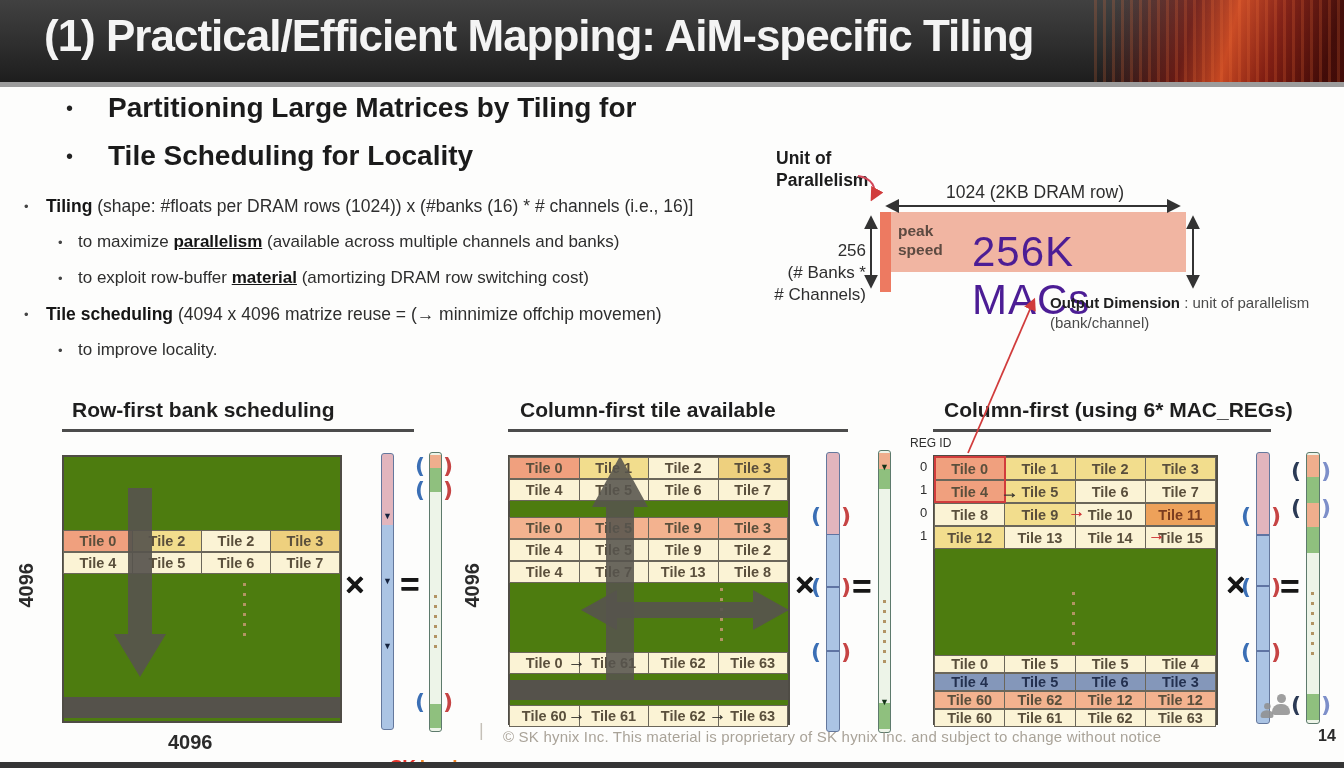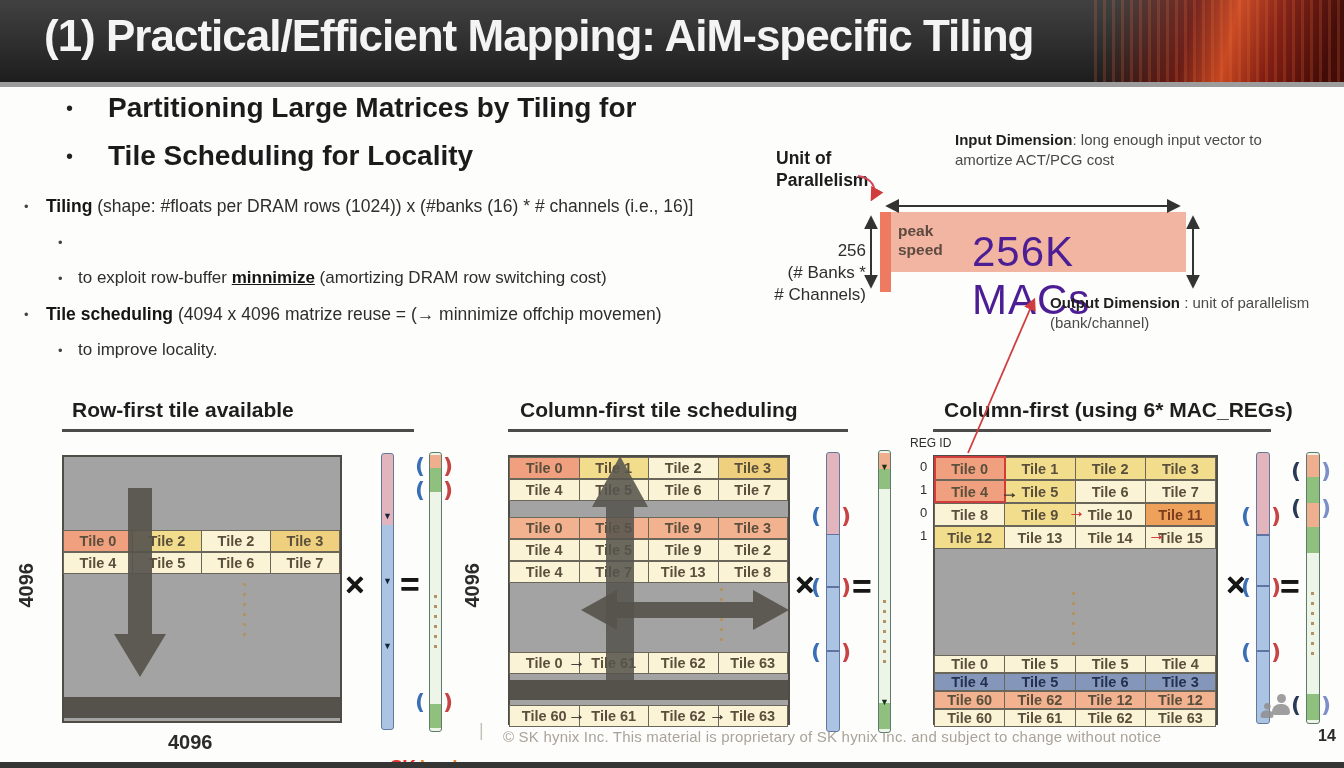--- a/index.html
+++ b/index.html
@@ -30,21 +30,21 @@
   .dram-label{position:absolute;left:905px;top:182px;width:260px;text-align:center;font-size:17.5px;color:#2e2e2e;}
   .mac-box{position:absolute;left:880px;top:212px;width:306px;height:60px;background:#f1b5a2;}
   .mac-strip{position:absolute;left:0;top:0;width:11px;height:80px;background:#ed7a61;}
   .peak{position:absolute;left:18px;top:9px;font-size:15.5px;font-weight:bold;color:#5d4a41;line-height:1.25;}
   .macs{position:absolute;left:92px;top:16px;font-size:42px;color:#4c1d95;letter-spacing:1px;}
   .banks-label{position:absolute;left:752px;top:240px;width:114px;text-align:right;font-size:17px;color:#2e2e2e;line-height:1.3;}
   
   .sec-title{position:absolute;font-size:21px;font-weight:bold;color:#1e1e1e;white-space:nowrap;}
   .sec-rule{position:absolute;height:2.5px;background:#4c4c4c;}
   
-  .matrix{position:absolute;background:#a3a3a3;border:2px solid #4f4c45;box-sizing:border-box;padding-left:16px;}
+  .matrix{position:absolute;background:#4d7c0f;border:2px solid #4f4c45;box-sizing:border-box;padding-left:16px;}
   .trow{position:absolute;left:0;right:0;display:flex;}
   .tcell{flex:1;display:flex;align-items:center;justify-content:center;border:1px solid #6b665a;
          margin-left:-1px;font-size:14.5px;font-weight:600;color:#5a4f3c;white-space:nowrap;box-sizing:border-box;}
   .tc-cream{background:#fbf3d5;}
   .tc-yellow{background:#f2dd8d;}
   .tc-yellow2{background:#eed07e;}
   .tc-salmon{background:#f0a07e;}
   .tc-salmon2{background:#f3b28f;}
   .tc-orange{background:#eda15a;color:#7b3c20;}
   .tc-blue{background:#8497ba;color:#23304f;}
@@ -90,55 +90,56 @@
 
   <span class="bdot" style="left:66px;top:97px">•</span>
   <div class="bmain" style="left:108px;top:92px">Partitioning Large Matrices by Tiling for</div>
   <span class="bdot" style="left:66px;top:145px">•</span>
   <div class="bmain" style="left:108px;top:140px">Tile Scheduling for Locality</div>
 
   <span class="bdot small" style="left:24px;top:199px">•</span>
   <div class="btext" style="left:46px;top:196px"><b>Tiling</b><span> (shape: #floats per DRAM rows (1024)) x (#banks (16) * # channels (i.e., 16)]</span></div>
 
   <span class="bdot small" style="left:58px;top:235px">•</span>
+  <div class="btext" style="left:78px;top:232px;font-size:17px"><span>to maximize </span><span class="ul">parallelism</span><span> (available across multiple channels and banks)</span></div>
 
   <span class="bdot small" style="left:58px;top:271px">•</span>
-  <div class="btext" style="left:78px;top:268px;font-size:17px"><span>to exploit row-buffer </span><span class="ul">minnimize</span><span>  (amortizing DRAM row switching cost)</span></div>
+  <div class="btext" style="left:78px;top:268px;font-size:17px"><span>to exploit row-buffer </span><span class="ul">material</span><span>  (amortizing DRAM row switching cost)</span></div>
 
   <span class="bdot small" style="left:24px;top:307px">•</span>
   <div class="btext" style="left:46px;top:304px"><b>Tile scheduling</b><span> (4094 x 4096 matrize reuse = (→ minnimize offchip movemen)</span></div>
 
   <span class="bdot small" style="left:58px;top:343px">•</span>
   <div class="btext" style="left:78px;top:340px;font-size:17px">to improve locality.</div>
 
   <div class="unit-label">
     <div>Unit of</div>
     <div>Parallelism</div>
   </div>
-  <div class="note" style="left:955px;top:130px;width:340px"><b>Input Dimension</b><span>: long enough input vector to amortize ACT/PCG cost</span></div>
+  <div class="dram-label">1024 (2KB DRAM row)</div>
 
   <div class="mac-box">
     <div class="mac-strip"></div>
     <div class="peak">
       <div>peak</div>
       <div>speed</div>
     </div>
     <div class="macs">256K MACs</div>
   </div>
 
   <div class="banks-label">
     <div>256</div>
     <div>(# Banks *</div>
     <div># Channels)</div>
   </div>
   <div class="note" style="left:1050px;top:293px;width:260px"><b>Output Dimension</b><span> : unit of parallelism (bank/channel)</span></div>
 
-  <div class="sec-title" style="left:72px;top:398px">Row-first tile available</div>
+  <div class="sec-title" style="left:72px;top:398px">Row-first bank scheduling</div>
   <div class="sec-rule" style="left:62px;top:429px;width:352px"></div>
-  <div class="sec-title" style="left:520px;top:398px">Column-first tile scheduling</div>
+  <div class="sec-title" style="left:520px;top:398px">Column-first tile available</div>
   <div class="sec-rule" style="left:508px;top:429px;width:340px"></div>
   <div class="sec-title" style="left:944px;top:398px">Column-first (using 6* MAC_REGs)</div>
   <div class="sec-rule" style="left:933px;top:429px;width:338px"></div>
 
   <div class="matrix" style="left:62px;top:455px;width:280px;height:268px">
     <div class="trow" style="top:73px;height:22px">
         <div class="tcell tc-salmon">Tile 0</div>
         <div class="tcell tc-yellow">Tile 2</div>
         <div class="tcell tc-cream">Tile 2</div>
         <div class="tcell tc-yellow2">Tile 3</div>

